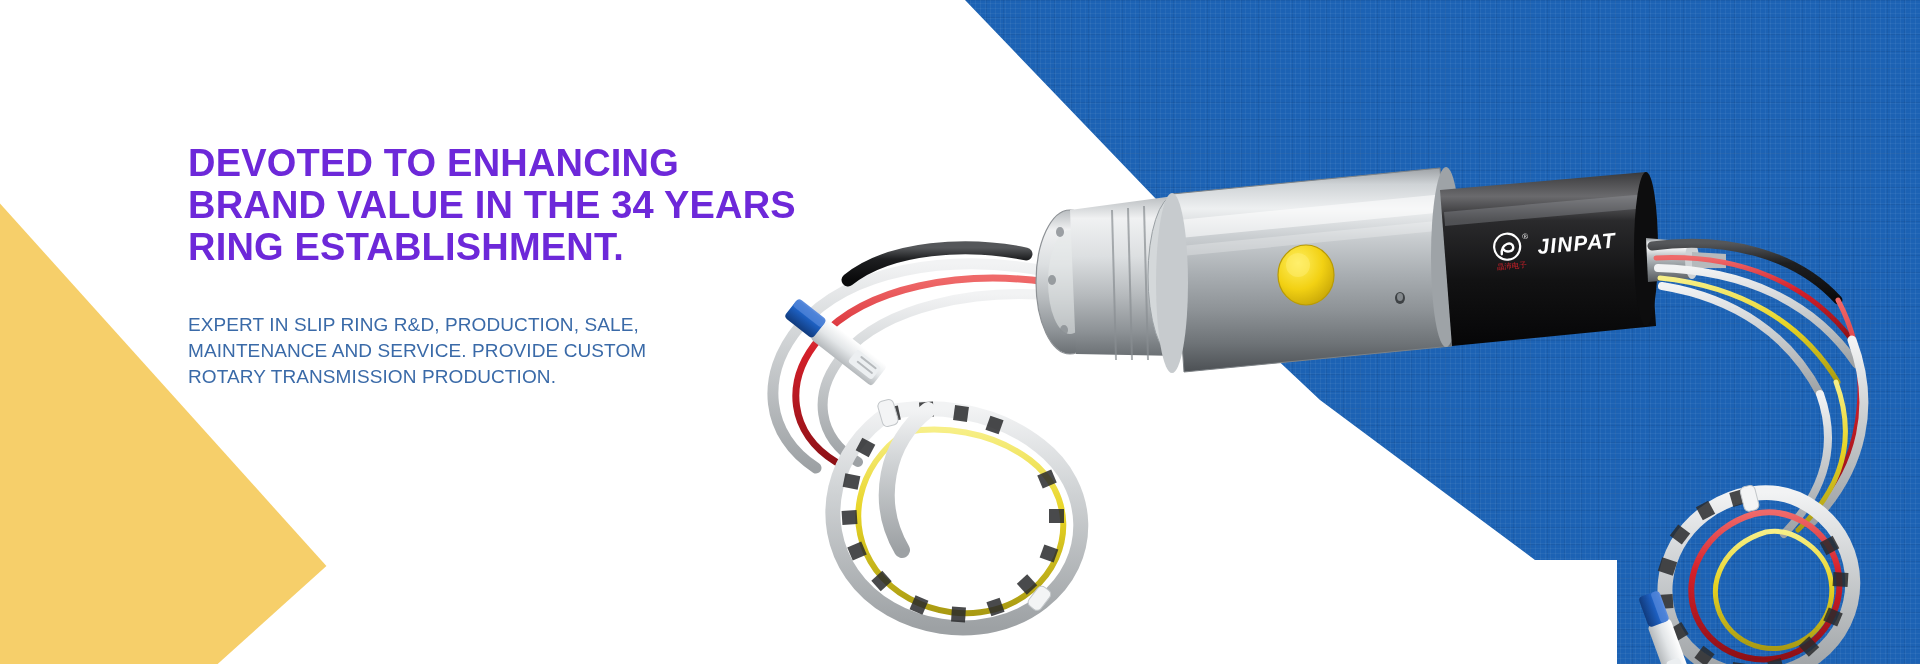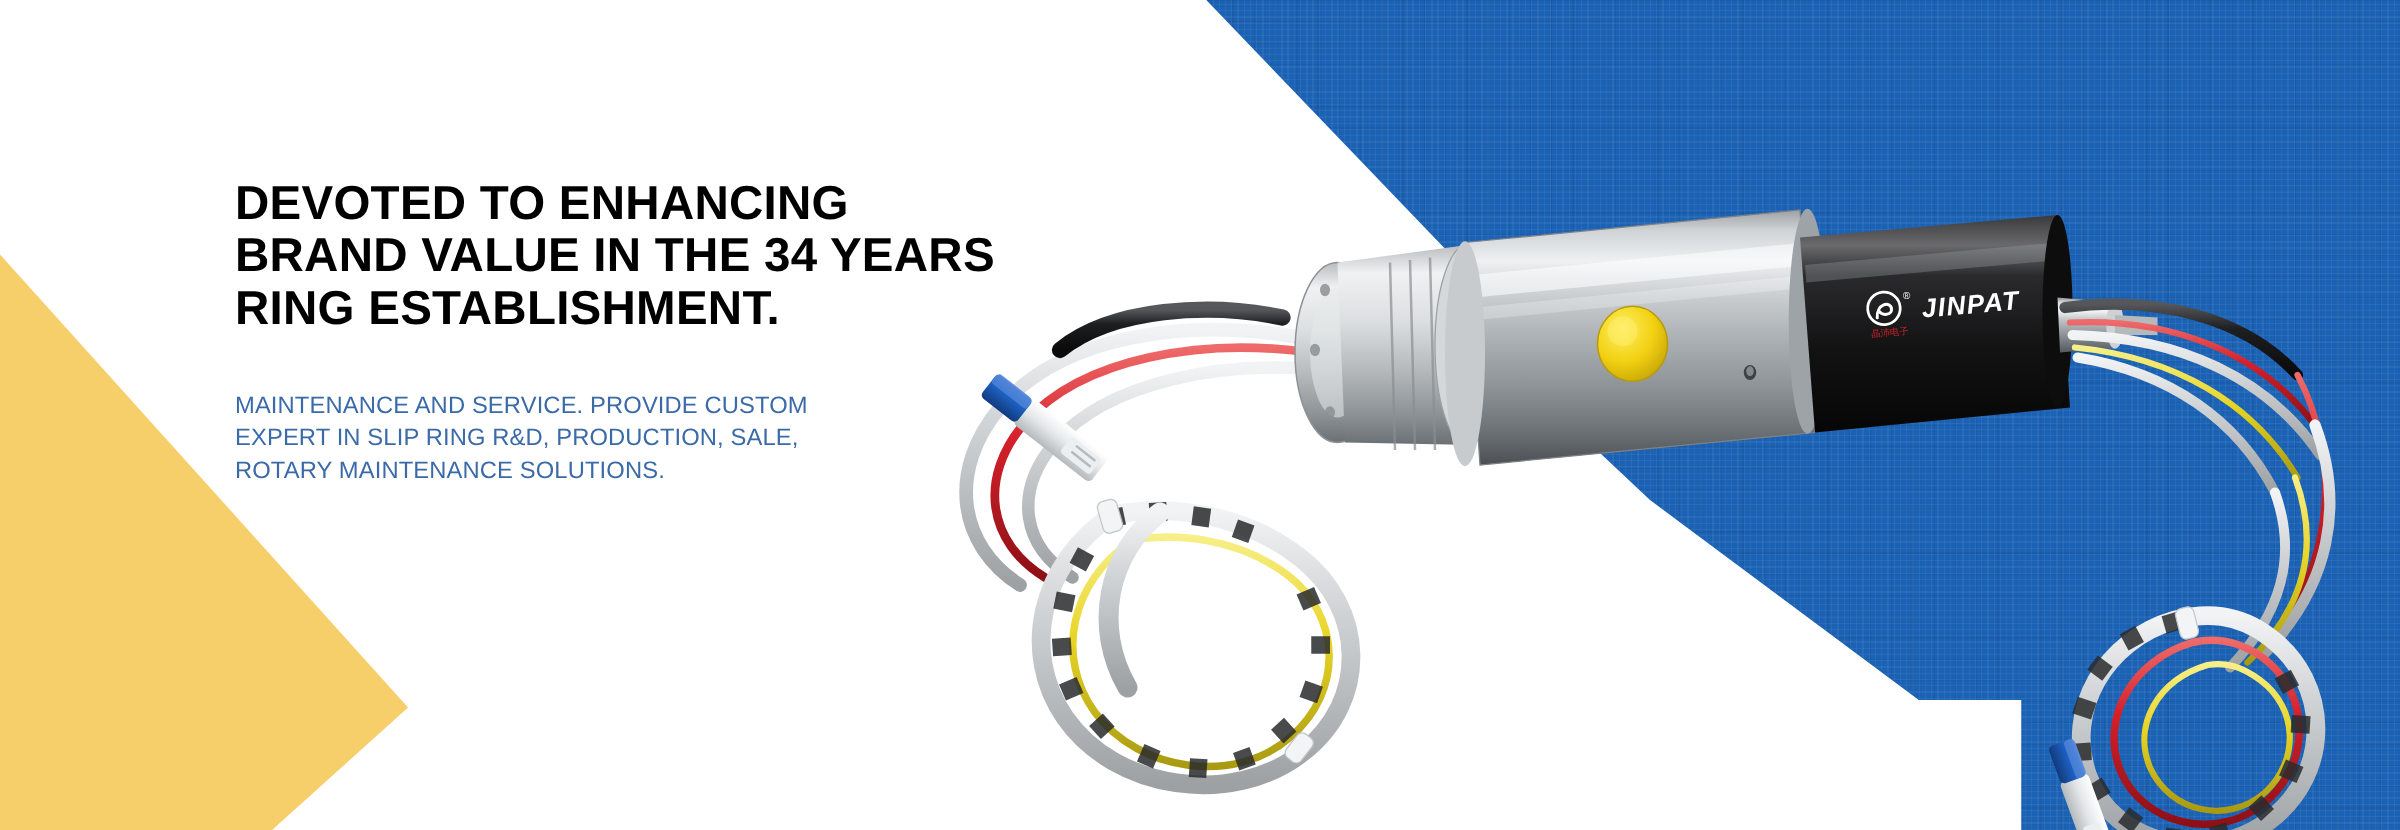--- a/index.html
+++ b/index.html
@@ -73,21 +73,21 @@
 
   
   .copy {
     position: absolute;
     left: 188px;
     top: 142px;
     width: 620px;
   }
   .headline {
     margin: 0;
-    color: #000000;
+    color: #6d28d9;
     font-size: 38px;
     line-height: 42px;
     font-weight: bold;
     letter-spacing: .2px;
   }
   .headline .hl-line { display: block; white-space: nowrap; }
   .subcopy {
     margin: 0;
     padding-top: 44px;
     color: #3a6aa8;
@@ -122,23 +122,23 @@
   <div class="bg-blue"></div>
   <div class="bg-blue-texture"></div>
 
   <div class="copy">
     <h1 class="headline">
       <span class="hl-line">DEVOTED TO ENHANCING</span>
       <span class="hl-line">BRAND VALUE IN THE 34 YEARS</span>
       <span class="hl-line">RING ESTABLISHMENT.</span>
     </h1>
     <p class="subcopy">
+      <span class="sc-line">EXPERT IN SLIP RING R&amp;D, PRODUCTION, SALE,</span>
       <span class="sc-line">MAINTENANCE AND SERVICE. PROVIDE CUSTOM</span>
-      <span class="sc-line">EXPERT IN SLIP RING R&amp;D, PRODUCTION, SALE,</span>
-      <span class="sc-line">ROTARY MAINTENANCE SOLUTIONS.</span>
+      <span class="sc-line">ROTARY TRANSMISSION PRODUCTION.</span>
     </p>
   </div>
 
   <div class="product">
     <svg width="1180" height="514" viewBox="0 0 1180 514" xmlns="http://www.w3.org/2000/svg">
       <defs>
         <linearGradient id="metalBody" x1="0" y1="0" x2="0" y2="1">
           <stop offset="0%" stop-color="#9ea2a6"></stop>
           <stop offset="8%" stop-color="#cfd3d6"></stop>
           <stop offset="20%" stop-color="#eef0f1"></stop>

